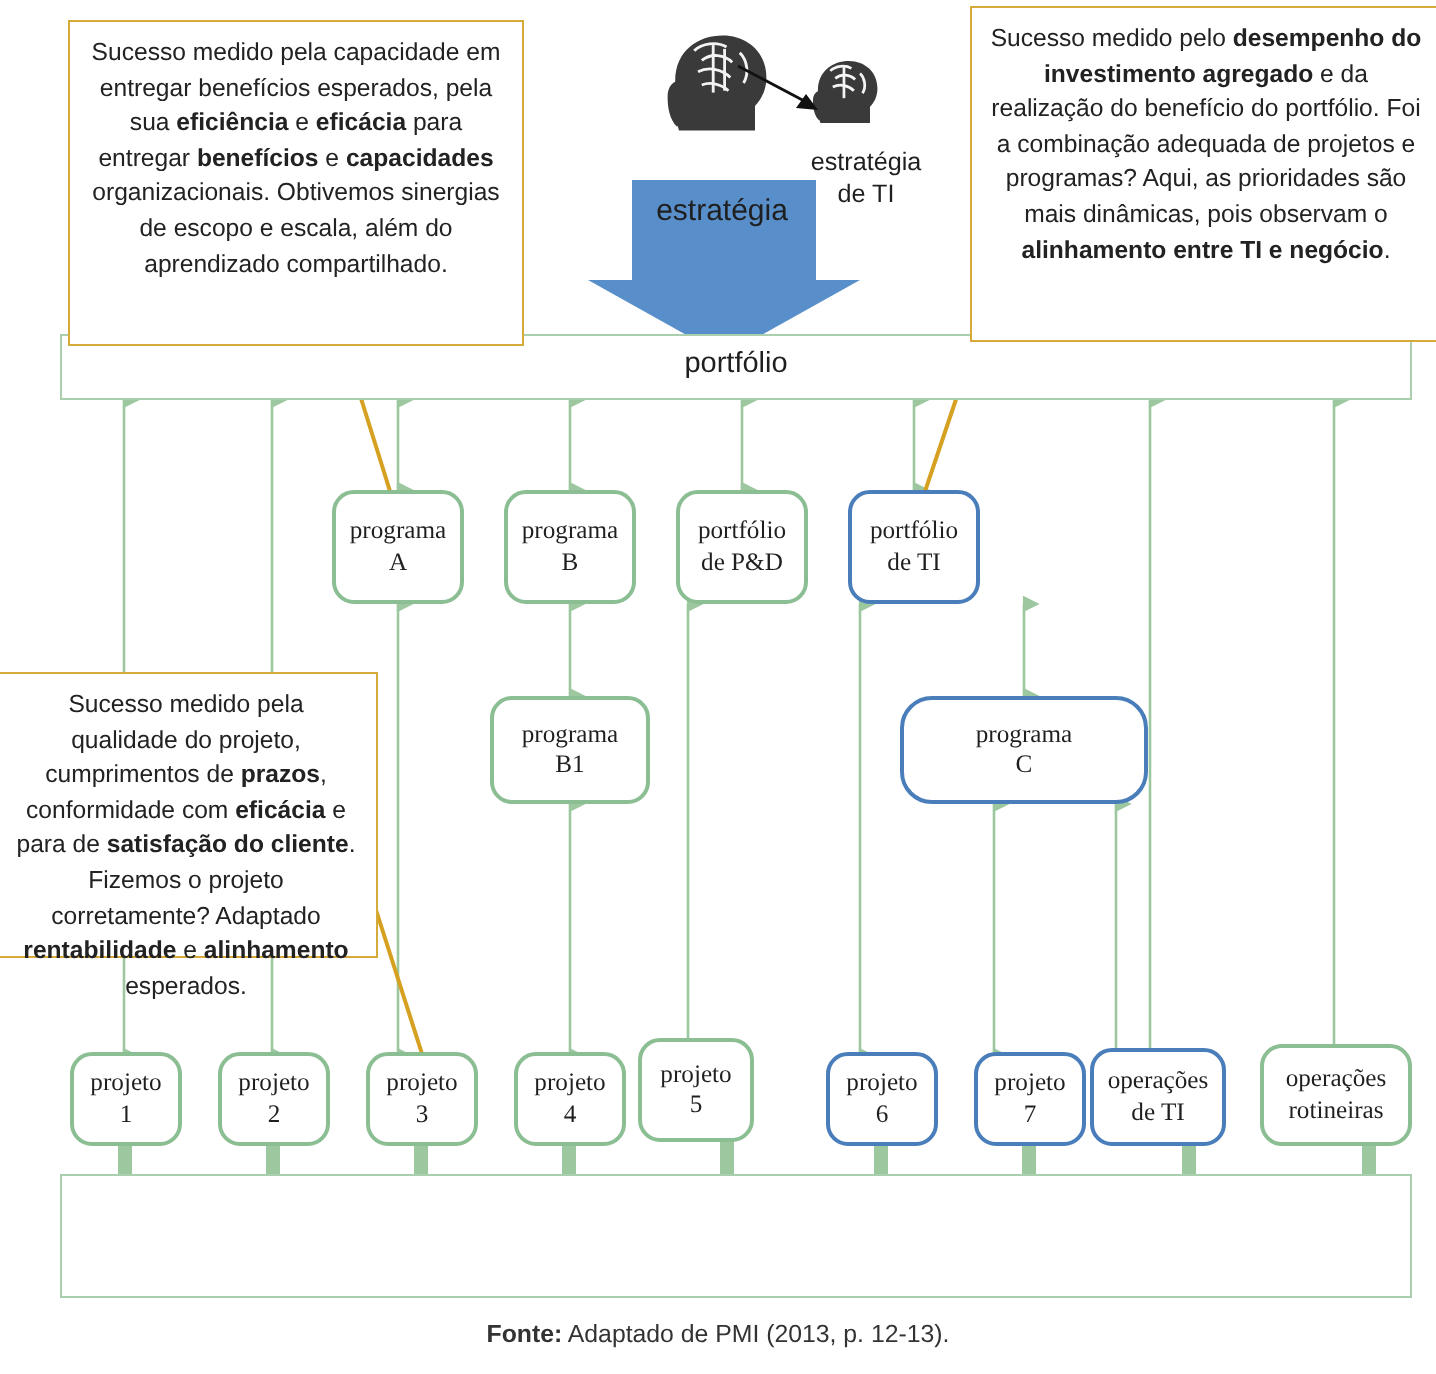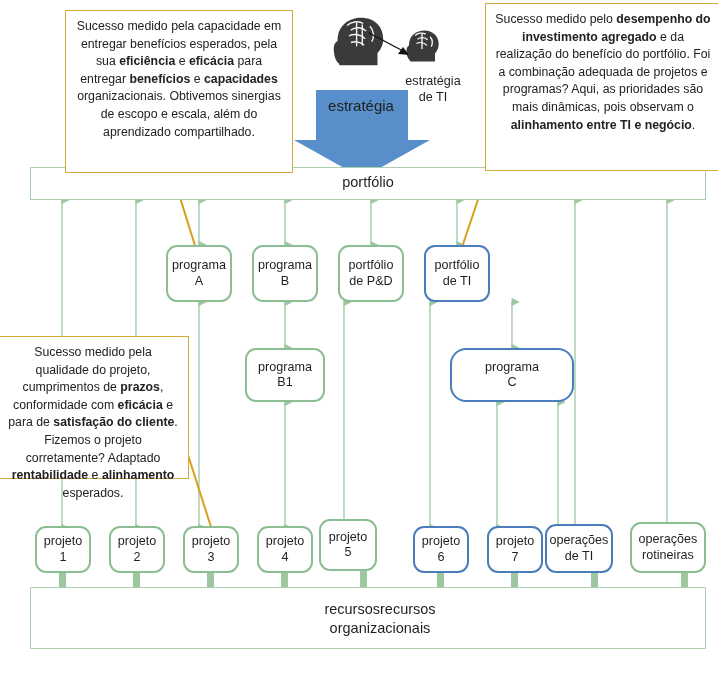--- a/index.html
+++ b/index.html
@@ -63,20 +63,21 @@
     border-radius:11px;
     display:flex;
     align-items:center;
     justify-content:center;
     text-align:center;
     font-size:12.6px;
     line-height:15.5px;
     color:#1f1f1f;
     z-index:5;
     white-space:pre-line;
+    font-family:Liberation Serif, serif;
   }
   .node.blue{ border-color:#4A7EBB; }
   .node.pill{ border-radius:16px; }
 
   
   .strategy-label{
     position:absolute;
     z-index:7;
     font-size:15px;
     color:#1f1f1f;
@@ -344,38 +345,36 @@
 
       <g transform="translate(662,598)">
         <rect x="0" y="0" width="36" height="3.4"></rect>
         <rect x="0" y="37" width="36" height="3.4"></rect>
         <path d="M3,3.4 L33,3.4 L21,20.2 L33,37 L3,37 L15,20.2 Z" fill="none" stroke="#111111" stroke-width="2.6"></path>
         <path d="M7.5,33.6 L28.5,33.6 L19.6,22.5 L16.4,22.5 Z"></path>
       </g>
     </g>
   </svg>
 
-  <div class="callout" style="left:34px; top:10px; width:228px; height:163px;margin-left:31px;">
+  <div class="callout" style="left:34px; top:10px; width:228px; height:163px;">
     <span><span>Sucesso medido pela capacidade em entregar benefícios esperados, pela sua </span><b>eficiência</b><span> e </span><b>eficácia</b><span> para entregar </span><b>benefícios</b><span> e </span><b>capacidades</b><span> organizacionais. Obtivemos sinergias de escopo e escala, além do aprendizado compartilhado.</span></span>
   </div>
 
   <div class="callout" style="left:485px; top:3px; width:236px; height:168px;">
     <span><span>Sucesso medido pelo </span><b>desempenho do investimento agregado</b><span> e da realização do benefício do portfólio. Foi a combinação adequada de projetos e programas? Aqui, as prioridades são mais dinâmicas, pois observam o </span><b>alinhamento entre TI e negócio</b><span>.</span></span>
   </div>
 
   <div class="callout" style="left:-3px; top:336px; width:192px; height:143px;">
     <span><span>Sucesso medido pela qualidade do projeto, cumprimentos de </span><b>prazos</b><span>, conformidade com </span><b>eficácia</b><span> e para de </span><b>satisfação do cliente</b><span>. Fizemos o projeto corretamente? Adaptado </span><b>rentabilidade</b><span> e </span><b>alinhamento</b><span> esperados.</span></span>
   </div>
 
   <div class="band" style="left:30px; top:167px; width:676px; height:33px;"></div>
   <div class="band-label" style="left:30px; top:173px; width:676px;">portfólio</div>
 
   <div class="band" style="left:30px; top:587px; width:676px; height:62px;"></div>
-  <div class="band-label" style="left:300px; top:600px; width:160px; white-space:pre-line; font-size:14.5px;">recursosrecursos
-organizacionais</div>
 
   <div class="strategy-label" style="left:301px; top:97px;">estratégia</div>
   <div class="it-strategy-label" style="left:388px; top:73px;">estratégia
 de TI</div>
 
   <div class="node" style="left:166px; top:245px; width:66px; height:57px;">programa
 A</div>
   <div class="node" style="left:252px; top:245px; width:66px; height:57px;">programa
 B</div>
   <div class="node" style="left:338px; top:245px; width:66px; height:57px;">portfólio
@@ -400,14 +399,17 @@
 5</div>
   <div class="node blue" style="left:413px; top:526px; width:56px; height:47px;">projeto
 6</div>
   <div class="node blue" style="left:487px; top:526px; width:56px; height:47px;">projeto
 7</div>
   <div class="node blue" style="left:545px; top:524px; width:68px; height:49px;">operações
 de TI</div>
   <div class="node" style="left:630px; top:522px; width:76px; height:51px;">operações
 rotineiras</div>
 
+  <div class="footer">
+    <b>Fonte:</b><span> Adaptado de PMI (2013, p. 12-13).</span>
+  </div>
 
 </div>
 
 </body></html>

